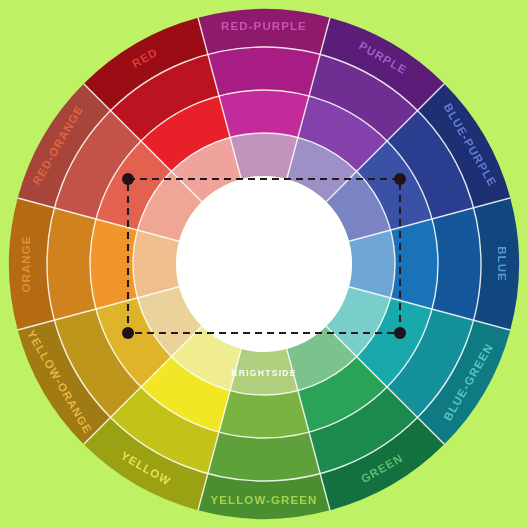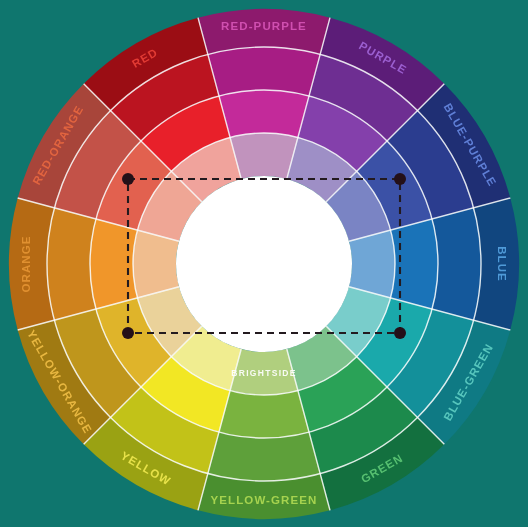--- a/index.html
+++ b/index.html
@@ -10,21 +10,21 @@
   body {
     width: 528px;
     height: 527px;
     overflow: hidden;
     font-family: "Liberation Sans", sans-serif;
   }
   #wheel-root {
     position: relative;
     width: 528px;
     height: 527px;
-    background: #0f766e;
+    background: #bef264;
   }
   svg.wheel-svg {
     display: block;
     width: 528px;
     height: 527px;
   }
   .sector-label {
     font-family: "Liberation Sans", sans-serif;
     font-weight: bold;
     font-size: 11.5px;

